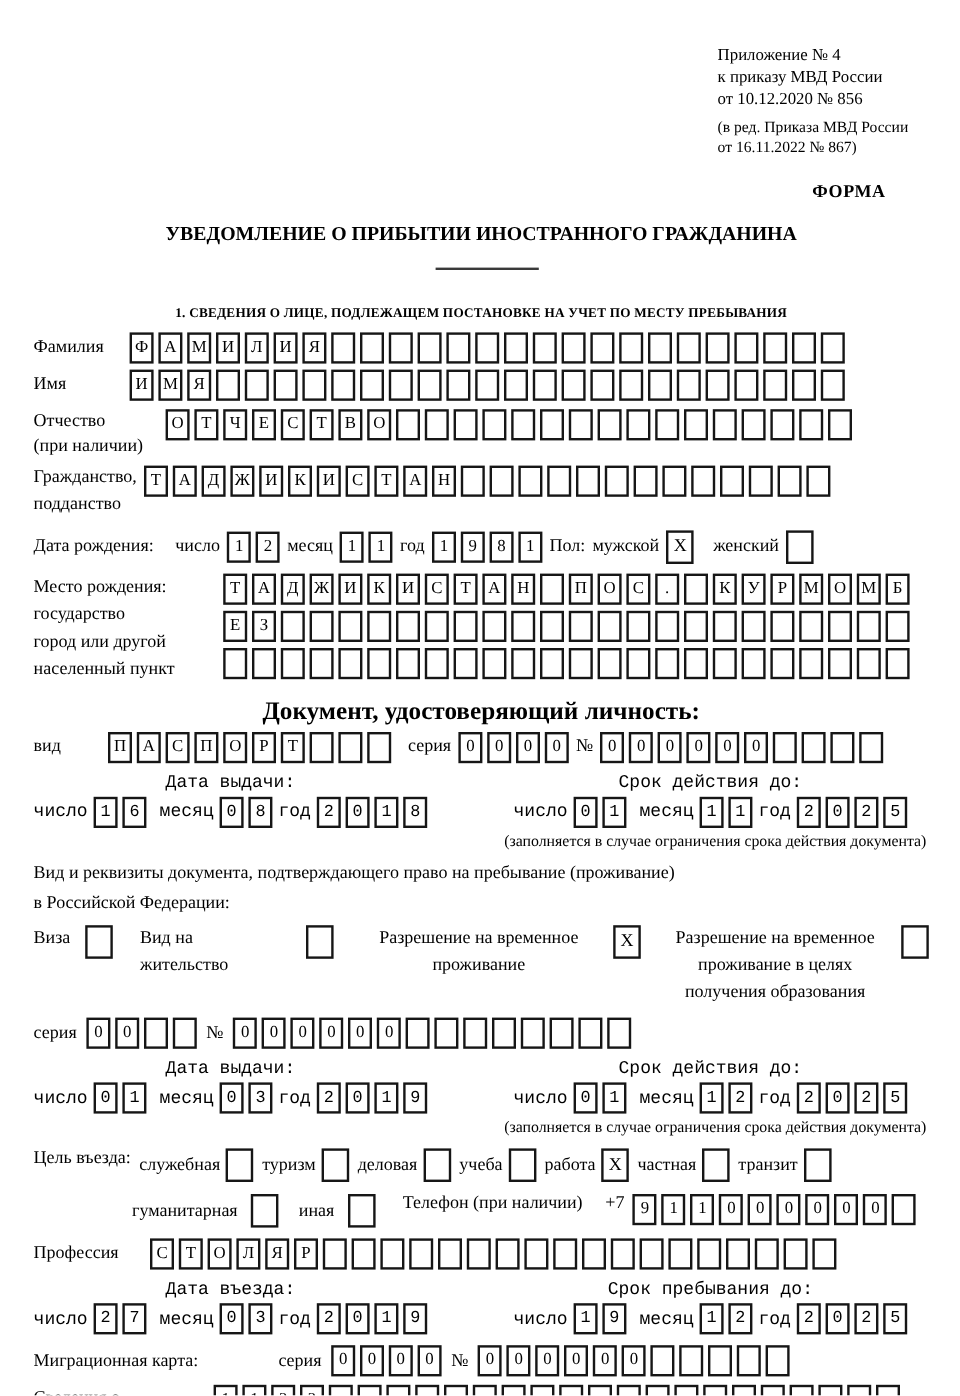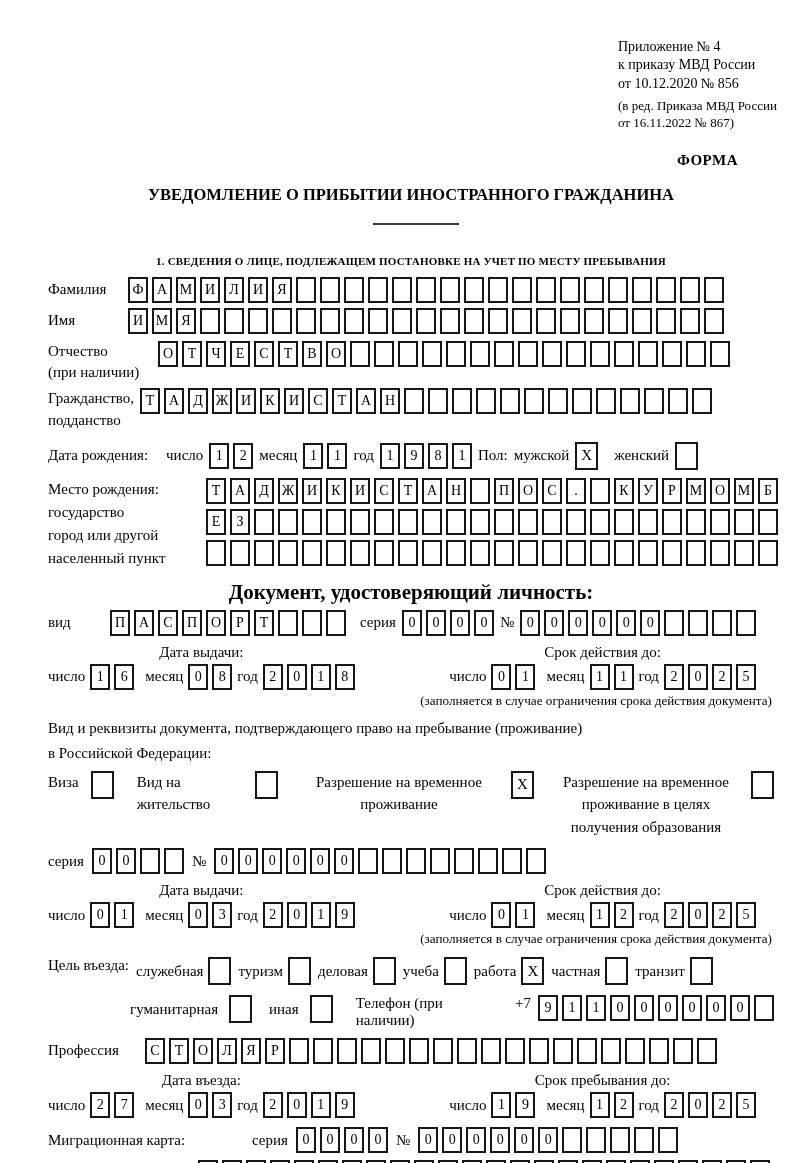--- a/index.html
+++ b/index.html
@@ -1,40 +1,40 @@
 <!DOCTYPE html>
 <html><head>
 <meta charset="utf-8">
 <style>
   html,body{margin:0;padding:0;background:#fff;}
   .page{
     width:800px;height:1163px;box-sizing:border-box;background:#fff;color:#000;
     font-family:"Liberation Serif", serif;font-size:15px;
-    padding:38px 26px 0 48px;position:relative;overflow:hidden;
+    padding:38px 26px 0 28px;position:relative;overflow:hidden;
   }
   .hdr{margin-left:570px;width:210px;line-height:1.32;font-size:14px;white-space:nowrap;}
   .hdr-sub{font-size:13px;margin-top:5px;line-height:1.3;}
   .forma{text-align:right;padding-right:36px;font-weight:bold;font-size:15px;margin-top:20px;letter-spacing:.5px;}
   .title{text-align:center;font-weight:bold;font-size:16.5px;line-height:1.5;margin-top:14px;}
   .t-underline{display:inline-block;width:86px;border-bottom:2px solid #3a3a3a;height:12px;margin-left:10px;}
   .sec{text-align:center;font-weight:bold;font-size:11px;margin-top:22px;margin-bottom:10px;letter-spacing:.2px;}
   .frow{display:flex;align-items:center;margin-top:5px;}
   .frow.top{align-items:flex-start;}
   .lblcol{flex:none;line-height:1.45;}
   .cells{display:inline-flex;gap:4px;flex:none;}
   .cell{
     display:inline-flex;align-items:center;justify-content:center;flex:none;
     width:20px;height:26px;box-sizing:border-box;border:2px solid #161616;
     font-size:14px;line-height:1;background:#fff;
   }
   .cb{width:23px;height:28px;font-size:15px;}
   .rows{display:flex;flex-direction:column;gap:5px;}
   .doc-head{text-align:center;font-weight:bold;font-size:21px;margin-top:9px;margin-bottom:4px;}
   .dg-row{display:flex;margin-top:8px;}
-  .dg{flex:none;}
+  .dg{flex:none;font-family:Liberation Mono, monospace;}
   .dg-cap{text-align:center;margin-bottom:3px;}
   .dg-line{display:flex;align-items:center;gap:5px;}
   .dg-right{margin-left:auto;margin-right:18px;}
   .note{font-size:13.2px;text-align:right;padding-right:2px;margin-top:3px;}
   .plain{margin-top:8px;line-height:1.5;}
   .opts{display:flex;align-items:flex-start;margin-top:6px;gap:9px;}
   .opt{display:flex;align-items:flex-start;gap:12px;}
   .opt-label{line-height:1.5;}
   .opt-c{text-align:center;}
   .w200{width:200px;}

